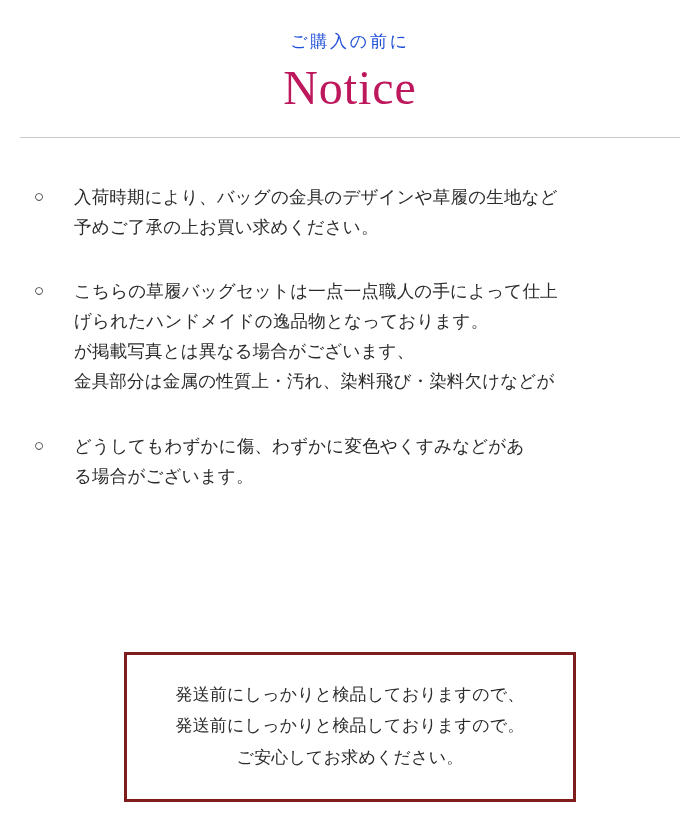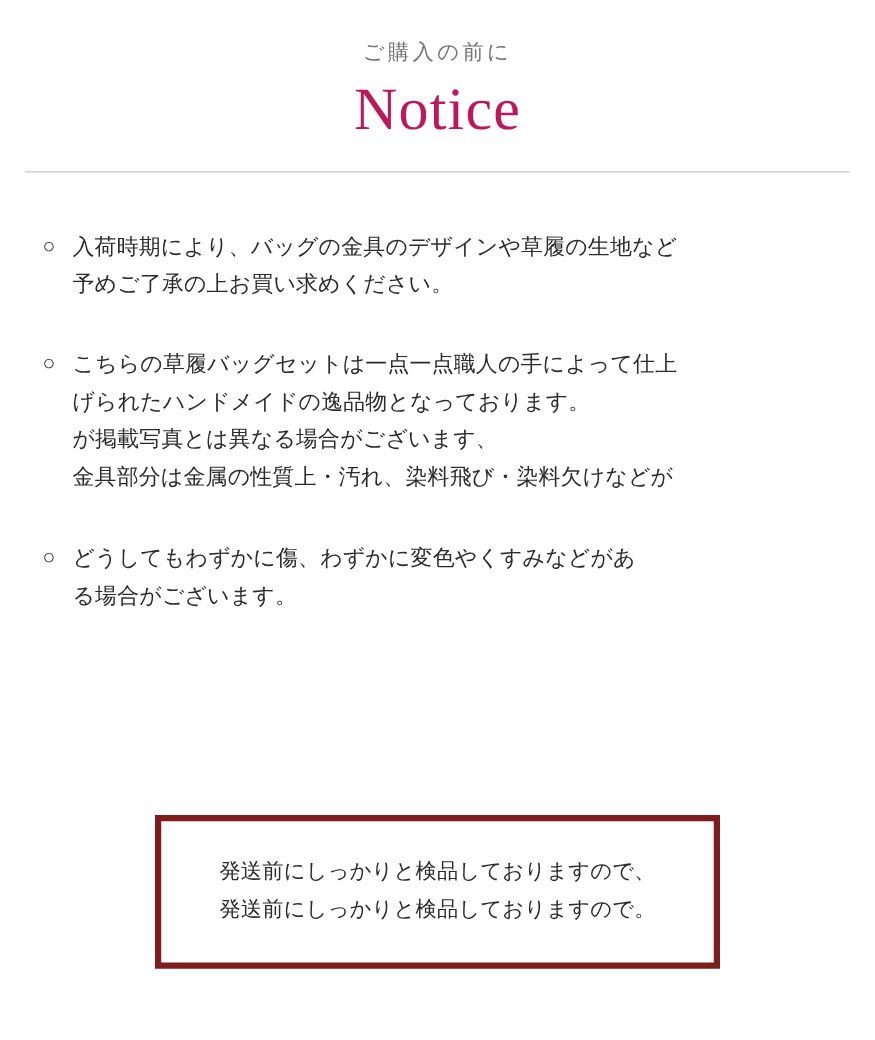--- a/index.html
+++ b/index.html
@@ -25,21 +25,21 @@
 
   
   .header {
     padding-top: 30px;
     text-align: center;
   }
   .header-sub {
     font-family: "Liberation Serif", serif;
     font-size: 17px;
     letter-spacing: 0.16em;
-    color: #737373;
+    color: #1d4ed8;
     line-height: 1.4;
   }
   .header-title {
     font-family: "Liberation Serif", serif;
     font-size: 48px;
     font-weight: normal;
     letter-spacing: 0.02em;
     color: #be185d;
     line-height: 1.15;
     margin-top: 6px;
@@ -67,38 +67,39 @@
     font-size: 17px;
     line-height: 1.72;
     color: #2b2b2b;
   }
   .note-body {
     flex: 1 1 auto;
     font-size: 17.5px;
     line-height: 1.72;
     letter-spacing: 0.01em;
     color: #2b2b2b;
+    margin-left: 16px;
   }
   .note-line {
     display: block;
     white-space: pre;
   }
 
   
   .footer-box-wrap {
     position: absolute;
     left: 0;
     right: 0;
     top: 652px;
     display: flex;
     justify-content: center;
   }
   .footer-box {
     width: 452px;
-    border: 5px solid #7f1d1d;
+    border: 3px solid #7f1d1d;
     padding: 24px 10px 26px 10px;
     box-sizing: border-box;
     text-align: center;
   }
   .footer-line {
     display: block;
     font-size: 17px;
     line-height: 1.85;
     letter-spacing: 0.01em;
     color: #2b2b2b;
@@ -142,16 +143,17 @@
         <span class="note-line">る場合がございます。</span>
       </div>
     </div>
 
   </div>
 
   <div class="footer-box-wrap">
     <div class="footer-box">
       <span class="footer-line">発送前にしっかりと検品しておりますので、</span>
       <span class="footer-line">発送前にしっかりと検品しておりますので。</span>
+      <span class="footer-line">ご安心してお求めください。</span>
     </div>
   </div>
 
 </div>
 
 </body></html>

